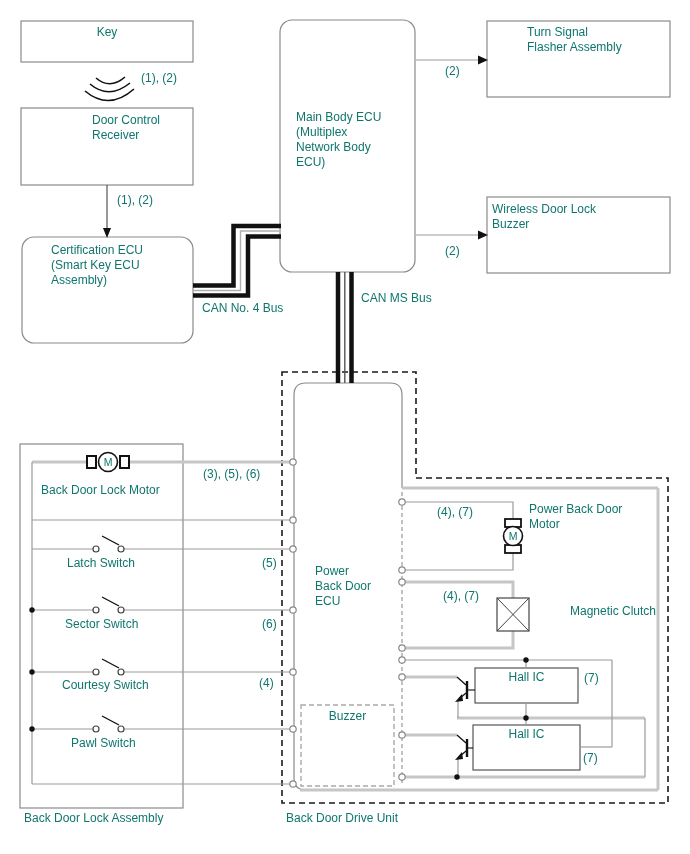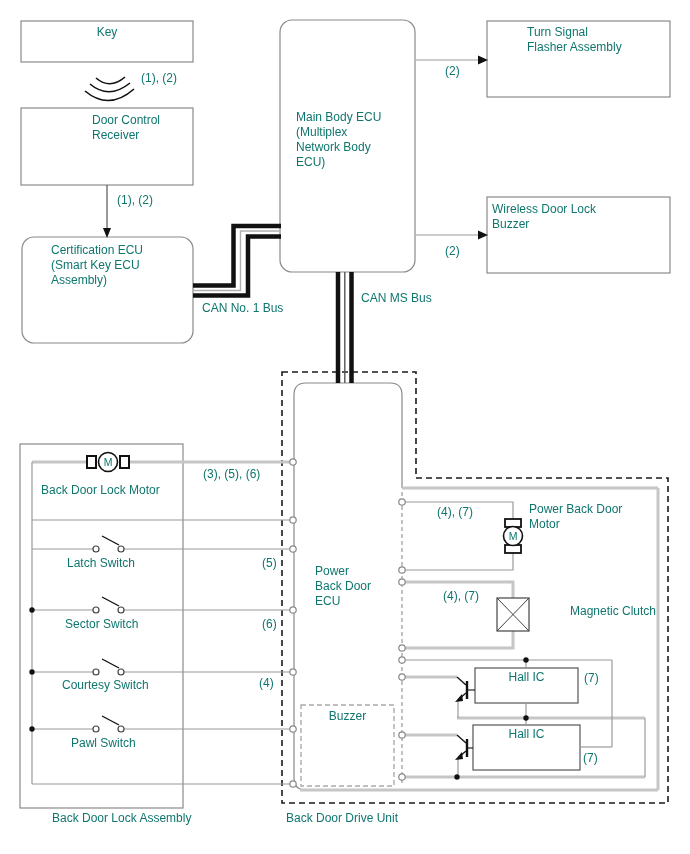--- a/index.html
+++ b/index.html
@@ -206,33 +206,33 @@
 <div class="lbl" style="left:296px;top:110px;">Main Body ECU
 (Multiplex
 Network Body
 ECU)</div>
 <div class="lbl" style="left:527px;top:25px;">Turn Signal
 Flasher Assembly</div>
 <div class="lbl" style="left:445px;top:64px;">(2)</div>
 <div class="lbl" style="left:492px;top:202px;">Wireless Door Lock
 Buzzer</div>
 <div class="lbl" style="left:445px;top:244px;">(2)</div>
-<div class="lbl" style="left:202px;top:301px;">CAN No. 1 Bus</div>
+<div class="lbl" style="left:202px;top:301px;">CAN No. 4 Bus</div>
 <div class="lbl" style="left:361px;top:291px;">CAN MS Bus</div>
 
 <div class="lbl" style="left:203px;top:467px;">(3), (5), (6)</div>
 <div class="lbl" style="left:41px;top:477px;margin-top:6px;">Back Door Lock Motor</div>
 <div class="lbl" style="left:67px;top:556px;">Latch Switch</div>
 <div class="lbl" style="left:262px;top:556px;">(5)</div>
 <div class="lbl" style="left:65px;top:617px;">Sector Switch</div>
 <div class="lbl" style="left:262px;top:617px;">(6)</div>
 <div class="lbl" style="left:62px;top:678px;">Courtesy Switch</div>
 <div class="lbl" style="left:259px;top:676px;">(4)</div>
 <div class="lbl" style="left:71px;top:736px;">Pawl Switch</div>
-<div class="lbl" style="left:24px;top:811px;margin-left:28px;">Back Door Lock Assembly</div>
+<div class="lbl" style="left:24px;top:811px;">Back Door Lock Assembly</div>
 <div class="lbl" style="left:286px;top:811px;">Back Door Drive Unit</div>
 
 <div class="lbl" style="left:315px;top:564px;">Power
 Back Door
 ECU</div>
 <div class="lbl" style="left:437px;top:505px;">(4), (7)</div>
 <div class="lbl" style="left:529px;top:502px;">Power Back Door
 Motor</div>
 <div class="lbl" style="left:443px;top:589px;">(4), (7)</div>
 <div class="lbl" style="left:531px;top:604px;padding-left:39px;">Magnetic Clutch</div>

